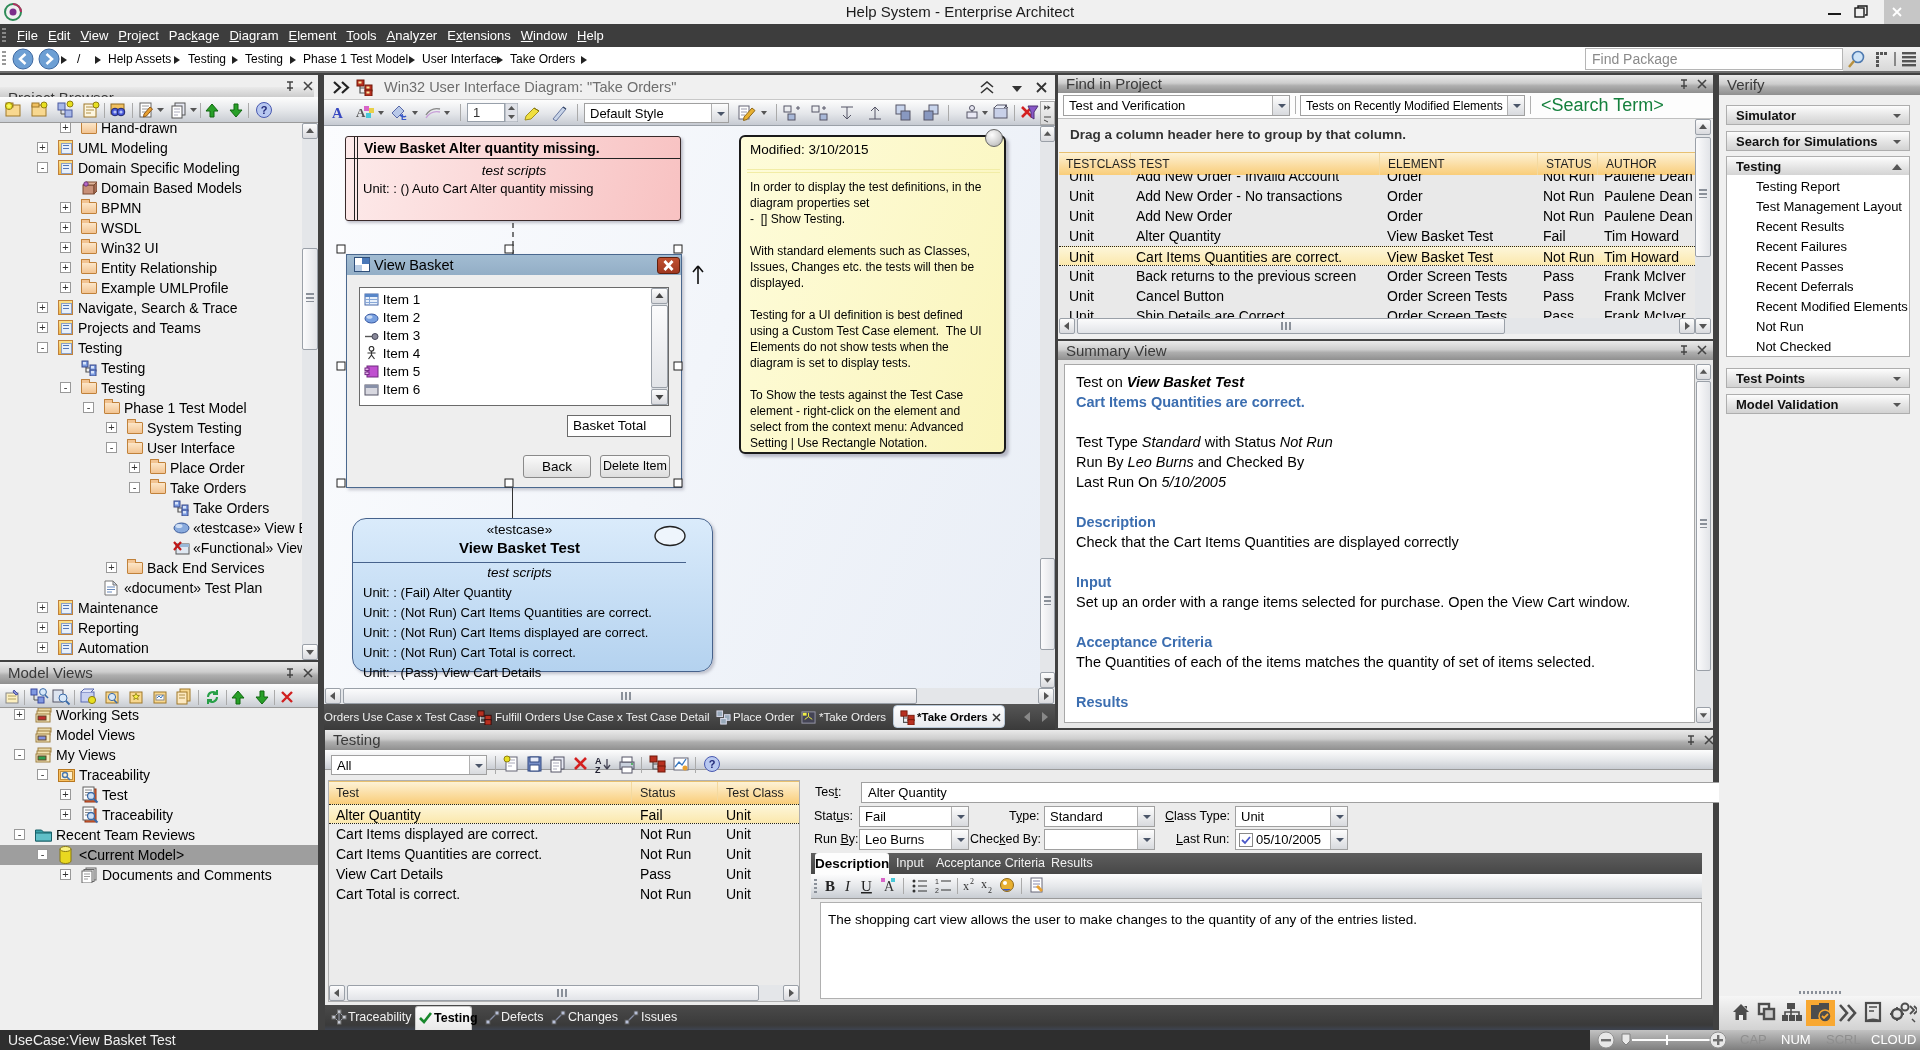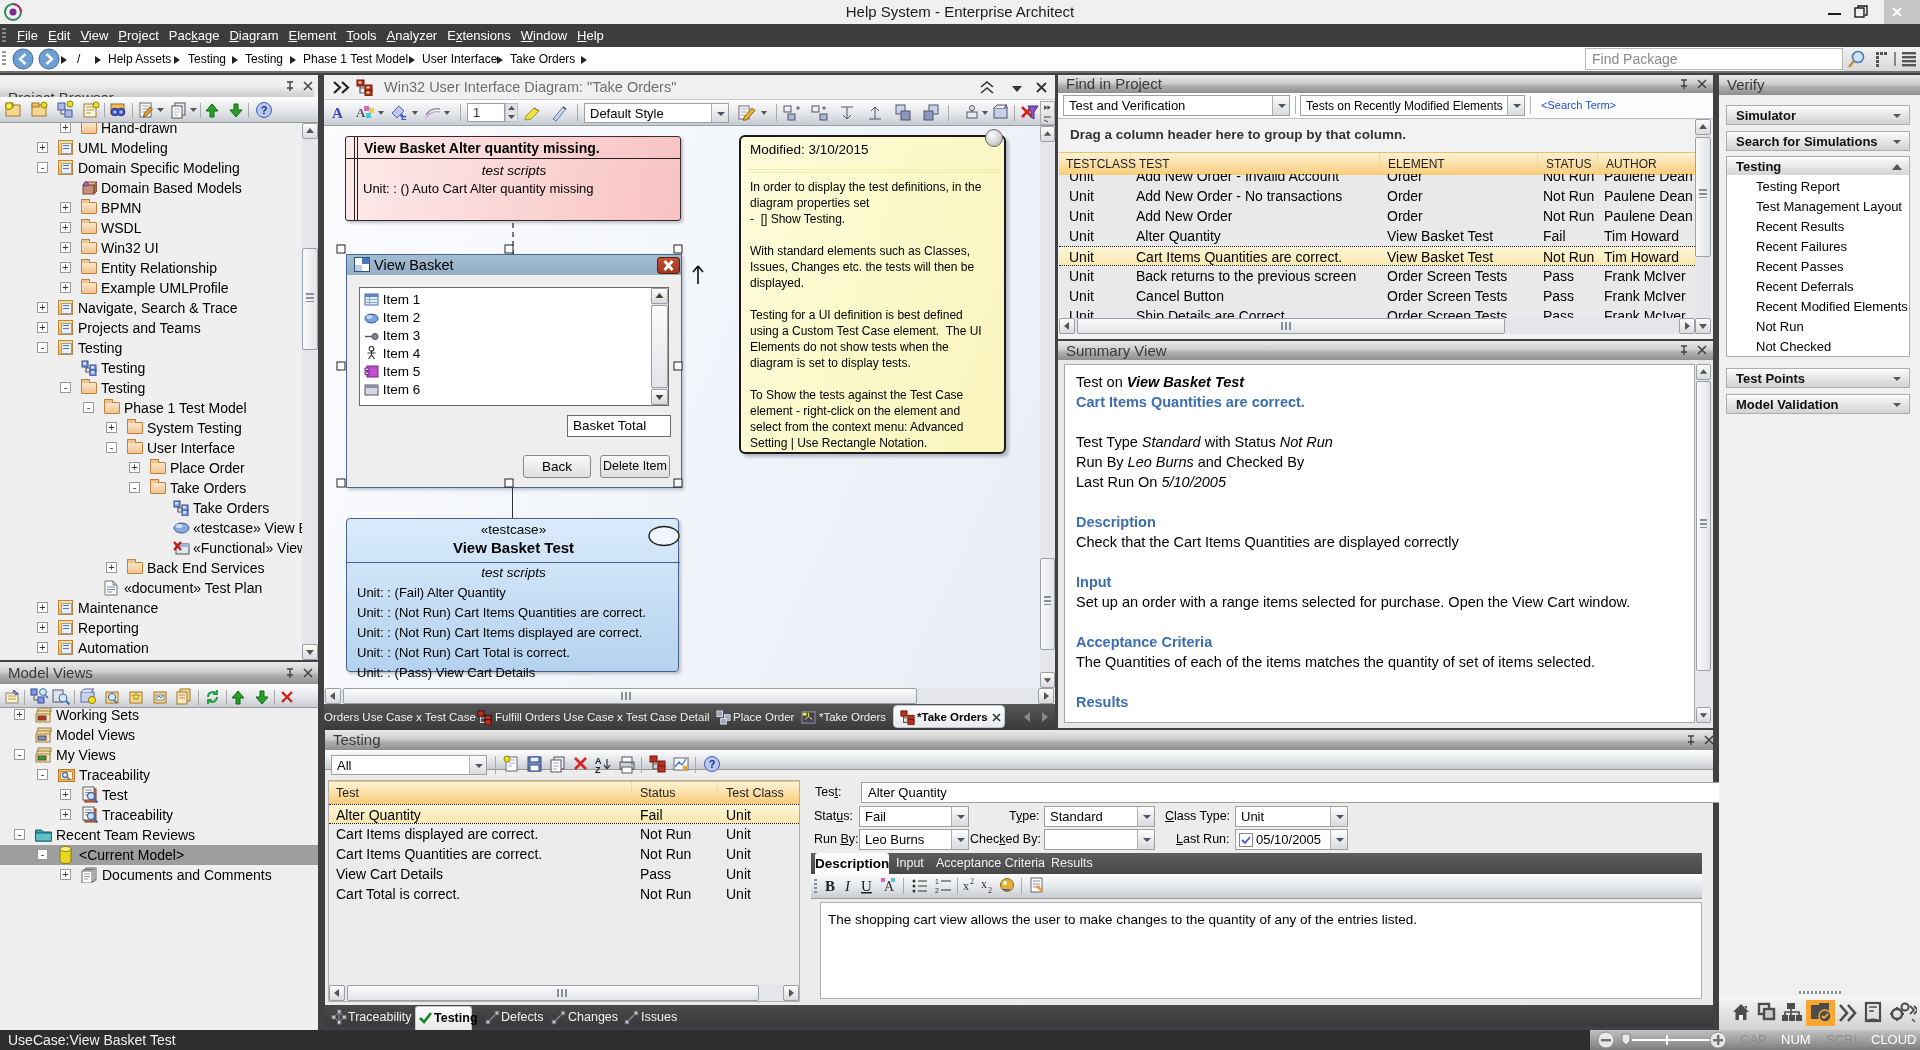--- a/index.html
+++ b/index.html
@@ -737,21 +737,21 @@
           <rect x="340" y="237" width="8" height="8"></rect>
       </g>
     </svg>
 
     <svg class="abs" style="left:366px;top:138px" width="16" height="22" viewBox="0 0 16 22">
         <path d="M8 2 v18 M8 2 l-5 6 M8 2 l5 6" stroke="#111" stroke-width="1.6" fill="none"></path>
       </svg>
 
     <div class="abs" style="left:188px;top:362px;width:1px;height:30px;background:#333"></div>
 
-    <div class="abs" style="left:22px;top:392px;width:333px;height:154px;border:1px solid #46628c;border-radius:4px;background:linear-gradient(#daebfb,#b4d2ef);box-shadow:2px 2px 3px rgba(120,120,140,.4)">
+    <div class="abs" style="left:28px;top:392px;width:361px;height:154px;border:1px solid #46628c;border-radius:14px;background:linear-gradient(#daebfb,#b4d2ef);box-shadow:2px 2px 3px rgba(120,120,140,.4)">
       <div class="abs" style="left:0;top:3px;width:333px;text-align:center;font-size:13.5px">«testcase»</div>
       <div class="abs" style="left:0;top:20px;width:333px;text-align:center;font-size:15px;font-weight:bold">View Basket Test</div>
       <div class="abs" style="left:0;top:43px;width:333px;height:1px;background:#46628c"></div>
       <svg class="abs" style="left:300px;top:6px" width="34" height="22" viewBox="0 0 34 22">
           <ellipse cx="17" cy="11" rx="15" ry="9.5" fill="#eef5fc" stroke="#222" stroke-width="1.4"></ellipse>
         </svg>
       <div class="abs" style="left:0;top:46px;width:333px;text-align:center;font-size:13.5px;font-style:italic">test scripts</div>
       <div class="abs" style="left:10px;top:64px;font-size:13px;line-height:20px;white-space:nowrap">
         Unit: : (Fail) Alter Quantity<br>
         Unit: : (Not Run) Cart Items Quantities are correct.<br>
@@ -842,21 +842,21 @@
     <div class="combo" style="left:5px;top:2px;width:227px;height:21px">
         <span class="tx">Test and Verification</span>
         <span class="db"></span>
       </div>
     <div class="abs" style="left:237px;top:3px;width:1px;height:18px;background:#b0b0b0"></div>
     <div class="combo" style="left:242px;top:2px;width:225px;height:21px">
         <span class="tx" style="font-size:12px">Tests on Recently Modified Elements</span>
         <span class="db"></span>
       </div>
     <div class="abs" style="left:472px;top:3px;width:1px;height:18px;background:#b0b0b0"></div>
-    <div class="abs" style="left:483px;top:2px;font-size:11px;color:#1d4ed8;line-height:21px">&lt;Search Term&gt;</div>
+    <div class="abs" style="left:483px;top:2px;font-size:18px;color:#15803d;line-height:21px">&lt;Search Term&gt;</div>
   </div>
   <div class="abs" style="left:0;top:44px;width:637px;height:33px;background:#f2f2f2">
     <div class="abs" style="left:12px;top:8px;font-size:13.5px;font-weight:bold;color:#333">Drag a column header here to group by that column.</div>
   </div>
   <div class="abs ghead" style="left:1px;top:77px;width:636px;height:23px">
     <div class="ghcell" style="left:0;width:72px;font-size:12px">TESTCLASS</div>
     <div class="ghcell" style="left:73px;width:248px;font-size:12px">TEST</div>
     <div class="ghcell" style="left:322px;width:157px;font-size:12px">ELEMENT</div>
     <div class="ghcell" style="left:480px;width:59px;font-size:12px">STATUS</div>
     <div class="ghcell" style="left:540px;width:96px;border-right:none;font-size:12px">AUTHOR</div>

